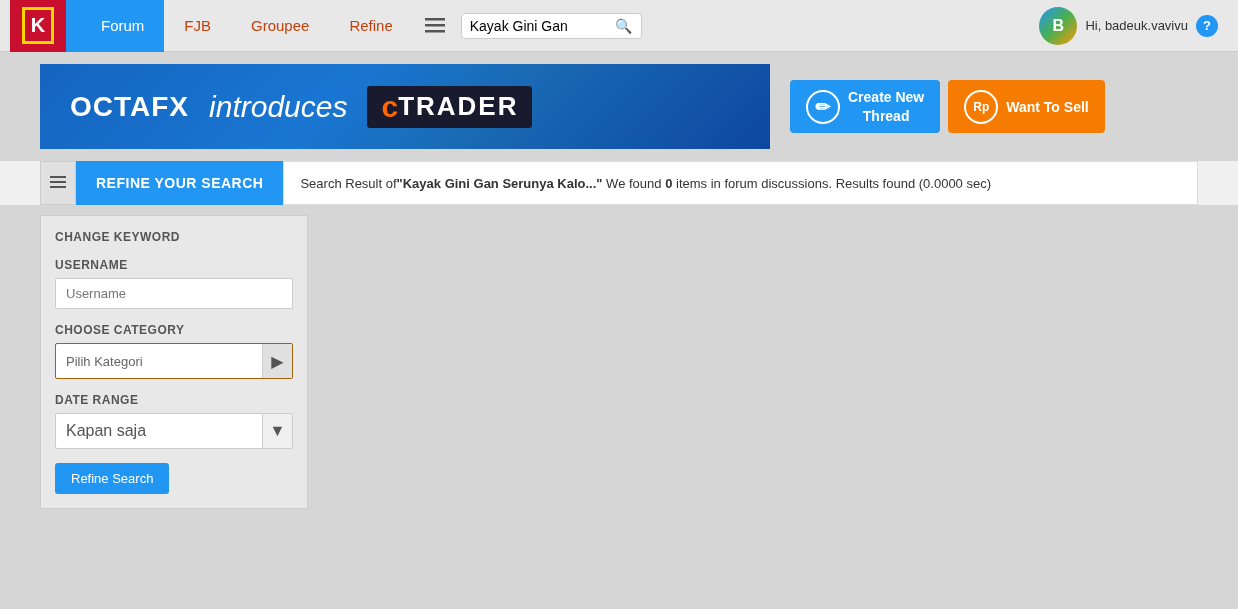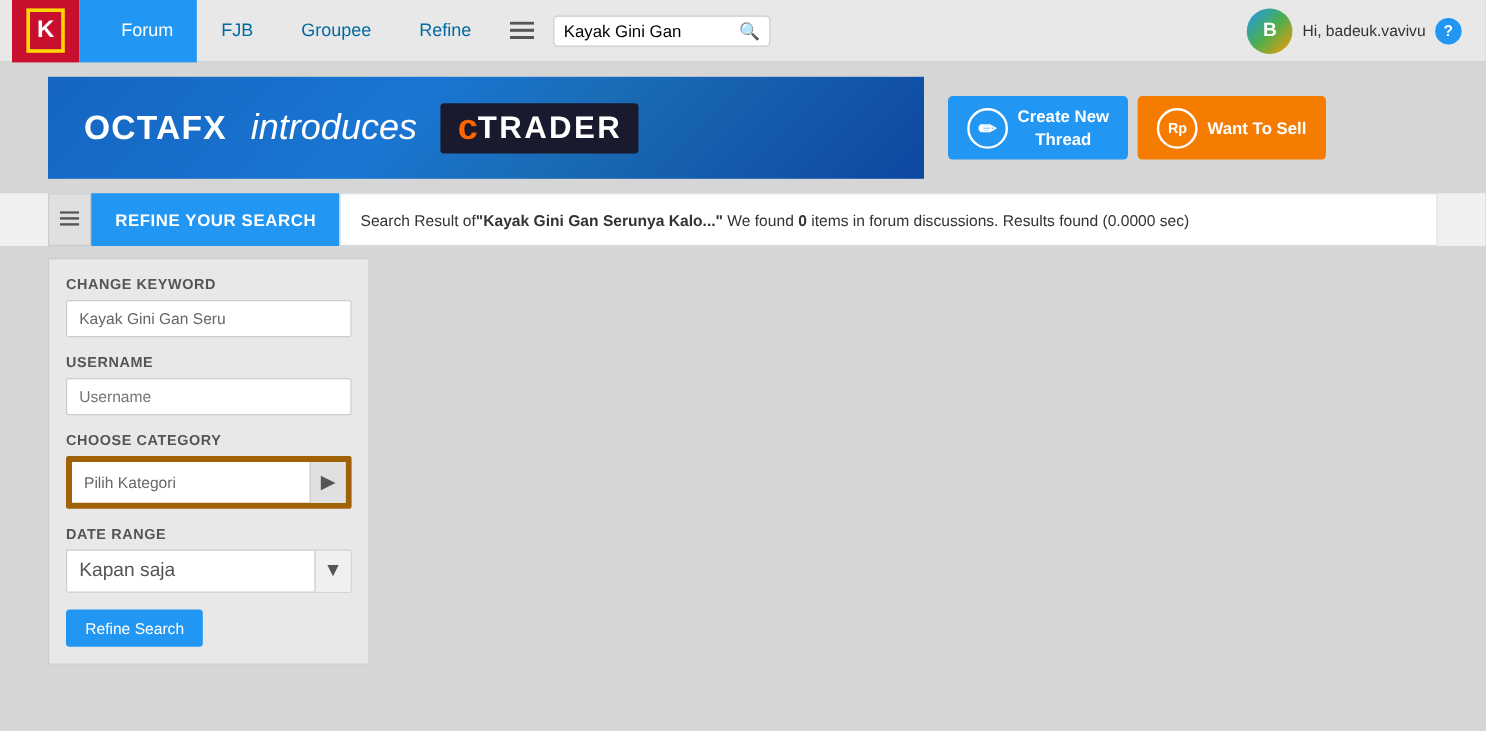--- a/index.html
+++ b/index.html
@@ -34,21 +34,21 @@
       font-size: 20px;
       color: white;
       font-weight: 900;
     }
     .nav-item {
       padding: 0 20px;
       height: 52px;
       display: flex;
       align-items: center;
       font-size: 15px;
-      color: #0369a1;
+      color: #c2410c;
       cursor: pointer;
       font-weight: 500;
     }
     .nav-item.active {
       background: #2196f3;
       color: white;
       padding-left: 35px;
     }
     .nav-list-icon {
       padding: 0 12px;
@@ -279,21 +279,21 @@
       background: white;
       padding: 7px 10px;
       font-size: 13px;
       color: #666;
       outline: none;
       border-radius: 2px;
     }
     .sidebar-select-row {
       display: flex;
       align-items: center;
-      border: 5px solid #a16207;
+      border: 1px solid #a16207;
       background: white;
       border-radius: 2px;
     }
     .sidebar-select-text {
       flex: 1;
       padding: 7px 10px;
       font-size: 13px;
       color: #666;
     }
     .sidebar-select-arrow {
@@ -449,21 +449,20 @@
     <strong>"Kayak Gini Gan Serunya Kalo..."</strong>
     <span>&nbsp;We found <strong>0</strong> items in forum discussions. Results found (0.0000 sec)</span>
   </div>
 </div>
 
 <div class="main-content">
 
   <div class="sidebar">
     <div class="sidebar-section">
       <div class="sidebar-label">CHANGE KEYWORD</div>
-      <input class="sidebar-input" type="text" value="Kayak Gini Gan Seru" style="">
     </div>
 
     <div class="sidebar-section">
       <div class="sidebar-label">USERNAME</div>
       <input class="sidebar-input" type="text" placeholder="Username" style="">
     </div>
 
     <div class="sidebar-section">
       <div class="sidebar-label">CHOOSE CATEGORY</div>
       <div class="sidebar-select-row">

